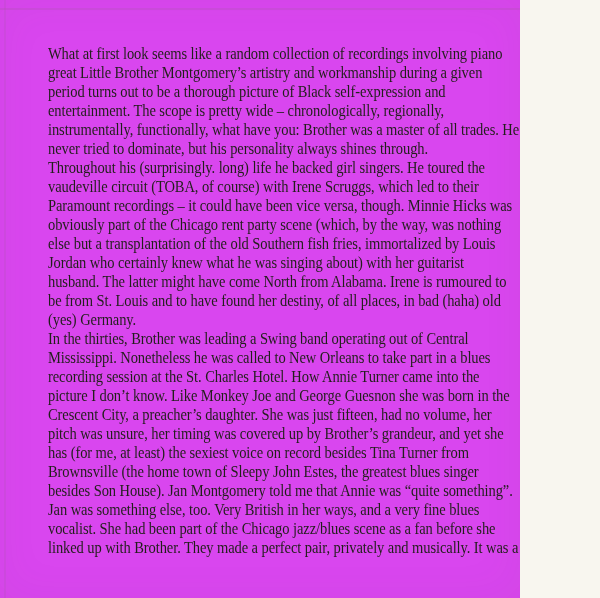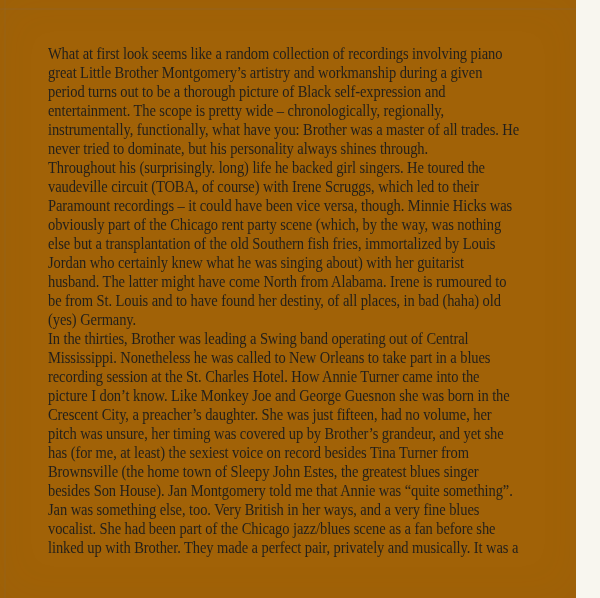--- a/index.html
+++ b/index.html
@@ -8,23 +8,23 @@
   }
   body {
     width: 600px;
     height: 598px;
     overflow: hidden;
     background: #f8f6ef;
     font-family: "Liberation Serif", serif;
   }
   .page {
     position: relative;
-    width: 576px;
+    width: 520px;
     height: 598px;
-    background: #a16207;
+    background: #d946ef;
     box-shadow: inset 0 0 45px rgba(90, 80, 60, 0.05);
   }
   
   .scan-line-top {
     position: absolute;
     left: 0;
     top: 8px;
     width: 100%;
     height: 2px;
     background: rgba(120, 112, 98, 0.13);

